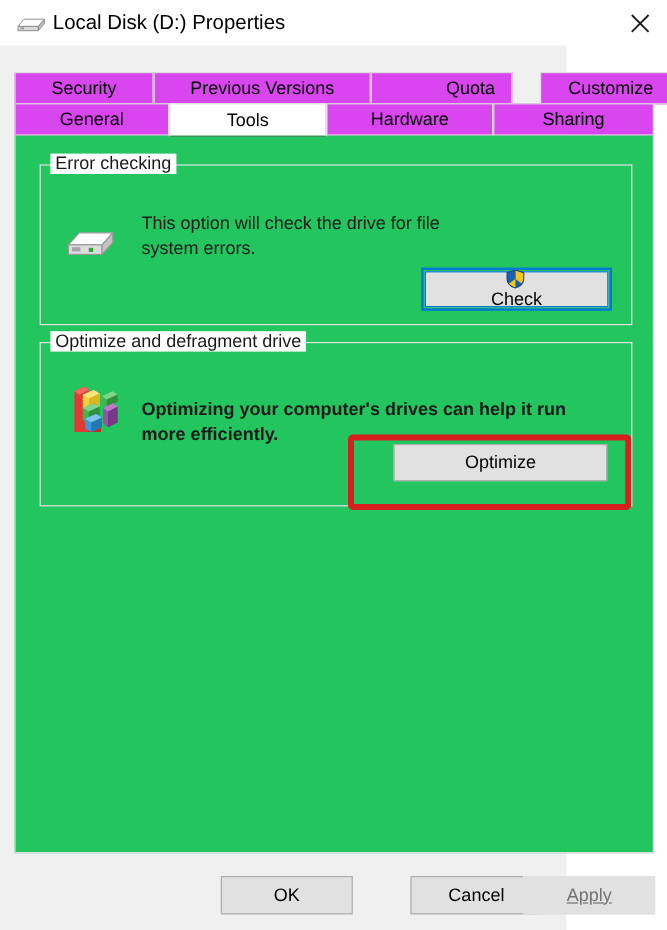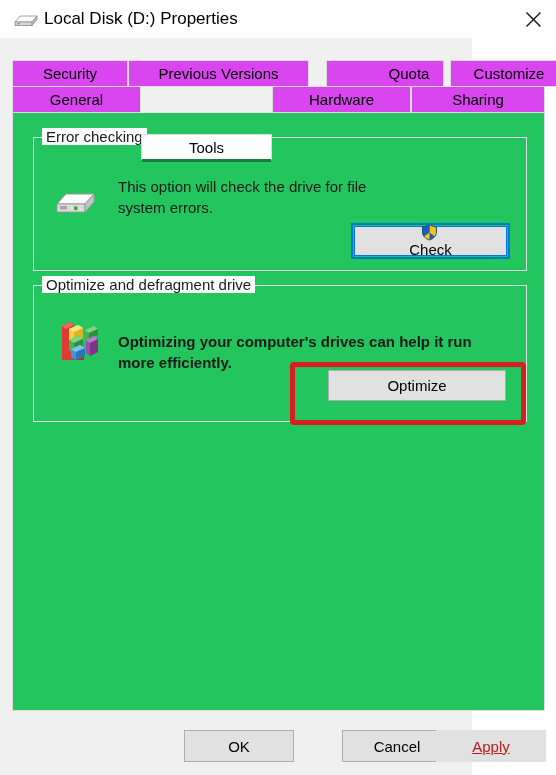--- a/index.html
+++ b/index.html
@@ -79,24 +79,23 @@
     display: flex;
     align-items: center;
     justify-content: center;
     font-size: 15px;
     color: #000000;
     white-space: nowrap;
     cursor: default;
   }
   .tab.selected {
     background: #ffffff;
-    border-bottom: 3px solid #15803d;
+    border-bottom: 1px solid #15803d;
     height: 28px;
     z-index: 5;
-    margin-top: 48px;
   }
 
   
   .panel {
     position: absolute;
     left: 12px; top: 113px;
     width: 533px; height: 598px;
     background: #22c55e;
     border: 1px solid #dcdcdc;
     border-top: none;
@@ -178,21 +177,21 @@
     background: #e1e1e1;
     border: 1px solid #adadad;
     font-size: 15px;
     color: #000000;
     display: flex;
     align-items: center;
     justify-content: center;
     cursor: default;
   }
   .footer-btn.disabled {
-    color: #b91c1c;
+    color: #737373;
     border-color: #e1e1e1;
     text-decoration: underline;
   }
   #btn-ok     { left: 184px; width: 110px; }
   #btn-cancel { left: 310px; width: 110px; margin-left: 32px; }
   #btn-apply  { left: 436px; width: 110px; }
 </style>
 </head>
 <body>
 
@@ -219,21 +218,21 @@
         </svg>
       </span>
     </div>
   </div>
 
   <div class="tabstrip">
 
     <div class="tab-row row1">
       <div class="tab" style="left:0px;width:116px;">Security</div>
       <div class="tab" style="left:116px;width:181px;">Previous Versions</div>
-      <div class="tab" style="left:314px;width:118px;padding-left:48px;">Quota</div>
+      <div class="tab" style="left:297px;width:118px;padding-left:48px;">Quota</div>
       <div class="tab" style="left:438px;width:118px;">Customize</div>
     </div>
 
     <div class="tab-row row2">
       <div class="tab" style="left:0px;width:129px;">General</div>
       <div class="tab selected" style="left:129px;width:131px;">Tools</div>
       <div class="tab" style="left:260px;width:139px;">Hardware</div>
       <div class="tab" style="left:399px;width:134px;">Sharing</div>
     </div>
   </div>

